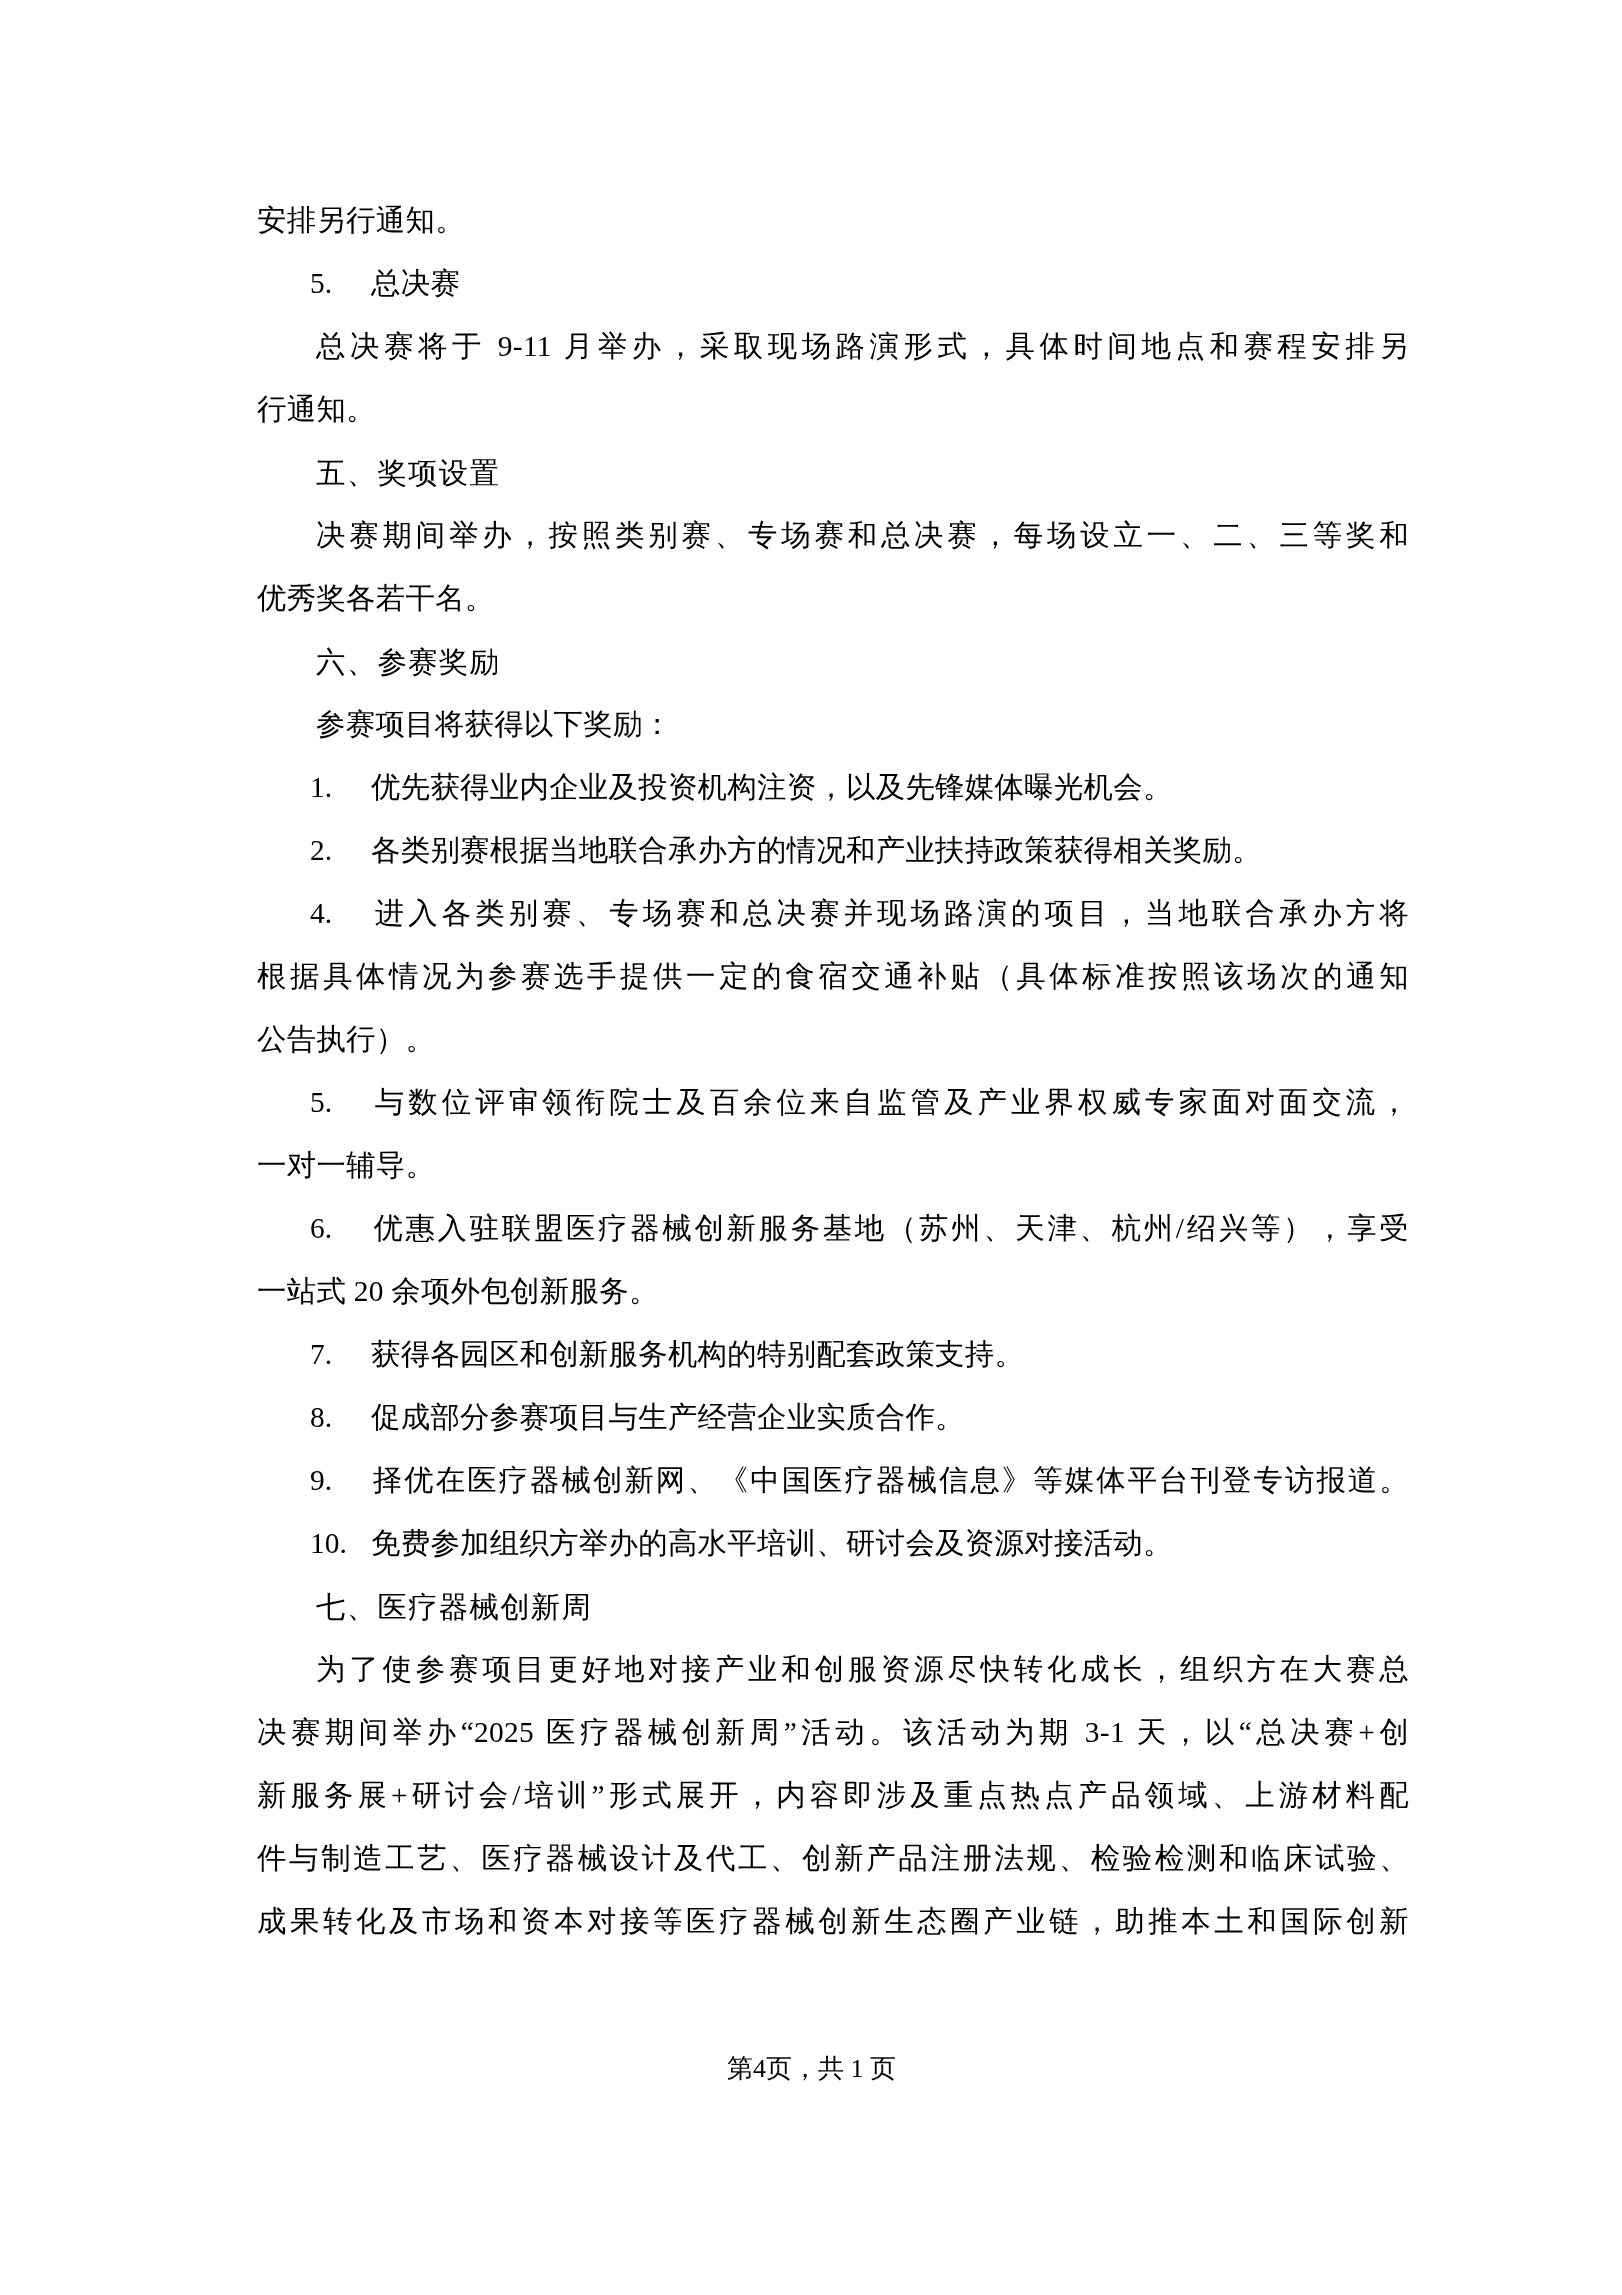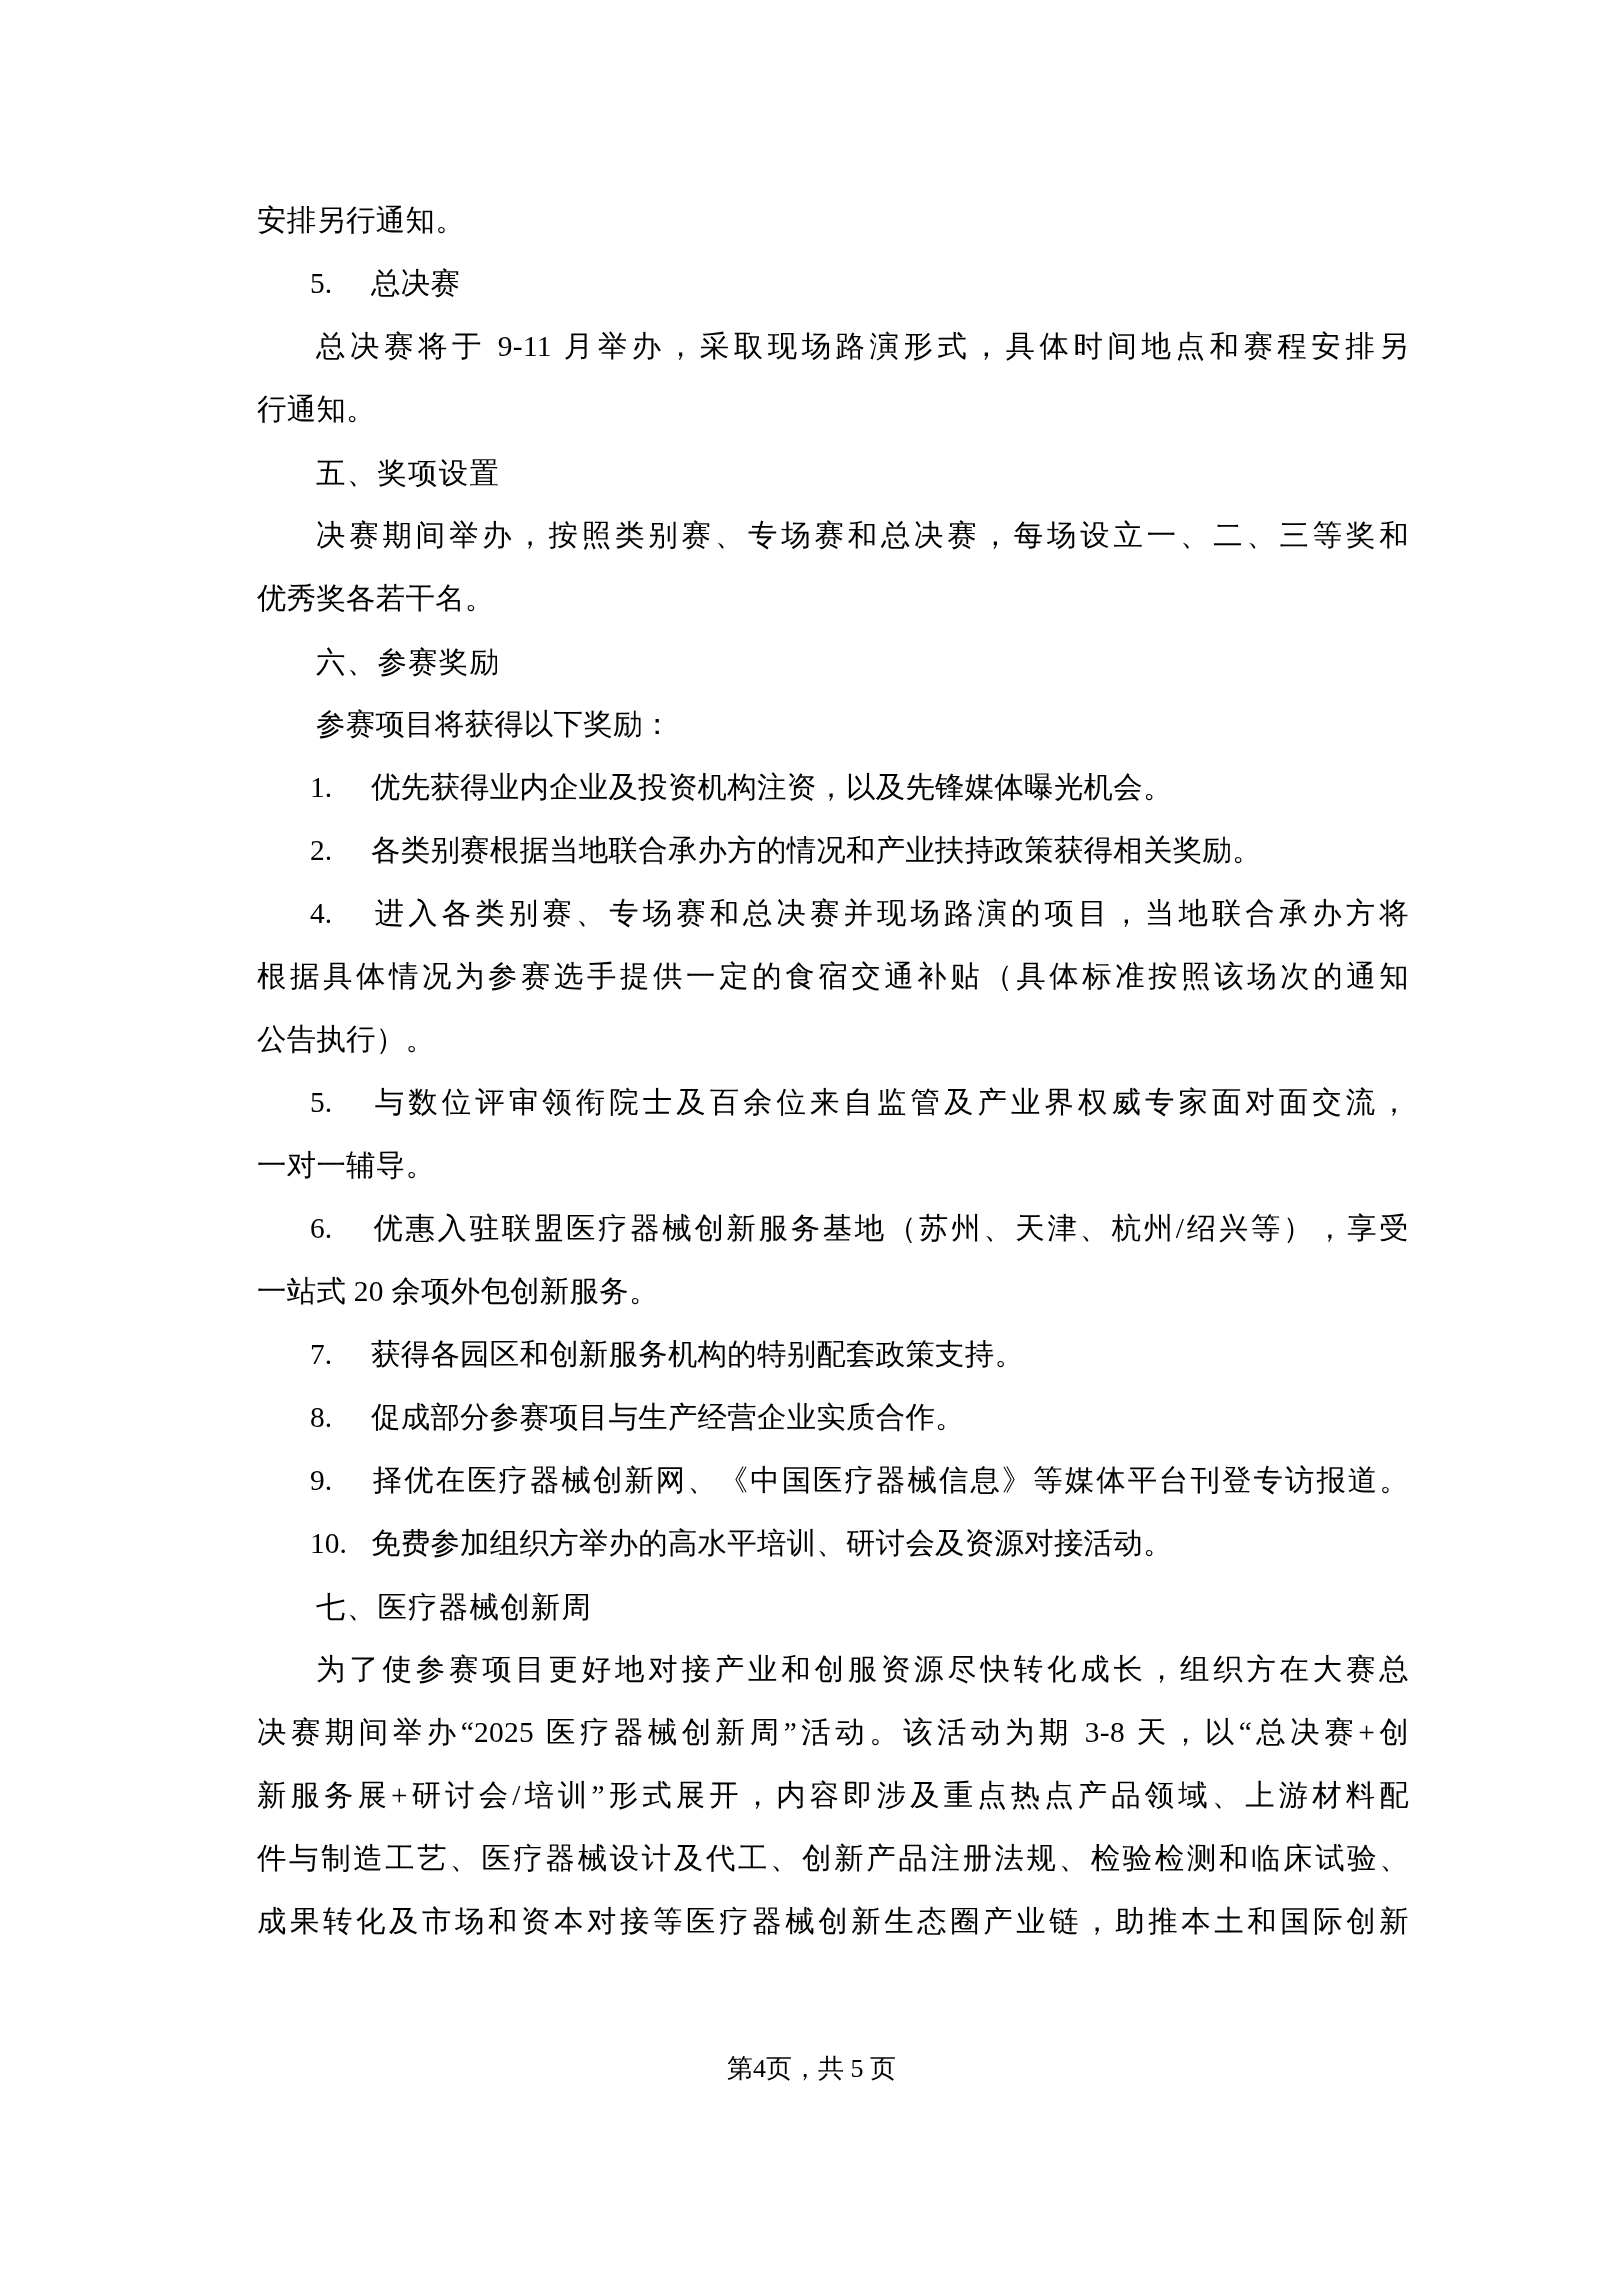--- a/index.html
+++ b/index.html
@@ -80,20 +80,20 @@
       <div class="line item justify"><span class="num">5.</span><span>与数位评审领衔院士及百余位来自监管及产业界权威专家面对面交流，</span></div>
       <div class="line plain">一对一辅导。</div>
       <div class="line item justify"><span class="num">6.</span><span>优惠入驻联盟医疗器械创新服务基地（苏州、天津、杭州/绍兴等），享受</span></div>
       <div class="line plain">一站式 20 余项外包创新服务。</div>
       <div class="line item"><span class="num">7.</span><span>获得各园区和创新服务机构的特别配套政策支持。</span></div>
       <div class="line item"><span class="num">8.</span><span>促成部分参赛项目与生产经营企业实质合作。</span></div>
       <div class="line item justify"><span class="num">9.</span><span>择优在医疗器械创新网、《中国医疗器械信息》等媒体平台刊登专访报道。</span></div>
       <div class="line item"><span class="num">10.</span><span>免费参加组织方举办的高水平培训、研讨会及资源对接活动。</span></div>
       <div class="line heading">七、医疗器械创新周</div>
       <div class="line para justify">为了使参赛项目更好地对接产业和创服资源尽快转化成长，组织方在大赛总</div>
-      <div class="line plain justify">决赛期间举办“2025 医疗器械创新周”活动。该活动为期 3-8 天，以“总决赛+创</div>
+      <div class="line plain justify">决赛期间举办“2025 医疗器械创新周”活动。该活动为期 3-1 天，以“总决赛+创</div>
       <div class="line plain justify">新服务展+研讨会/培训”形式展开，内容即涉及重点热点产品领域、上游材料配</div>
       <div class="line plain justify">件与制造工艺、医疗器械设计及代工、创新产品注册法规、检验检测和临床试验、</div>
       <div class="line plain justify">成果转化及市场和资本对接等医疗器械创新生态圈产业链，助推本土和国际创新</div>
     </div>
-  <div id="footer">第4页，共 5 页</div>
+  <div id="footer">第4页，共 1 页</div>
 </div>
 
 
 </body></html>

